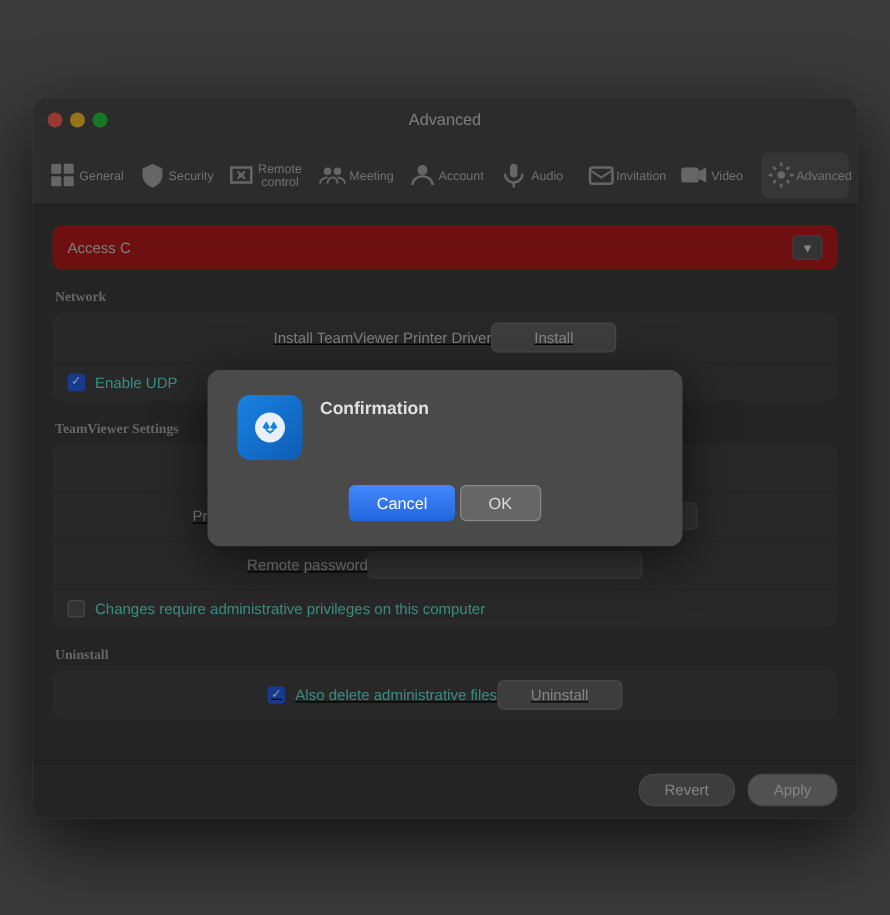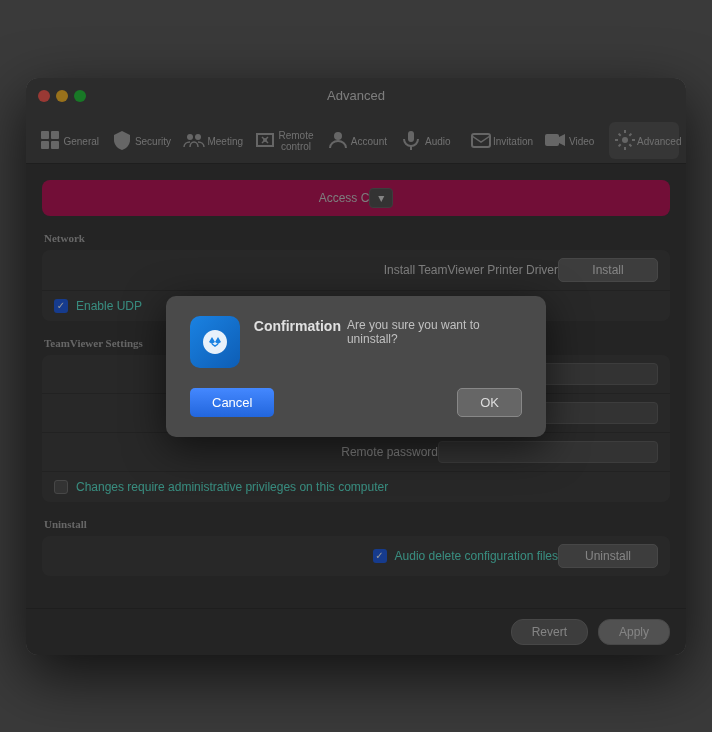--- a/index.html
+++ b/index.html
@@ -99,24 +99,25 @@
       font-family: Liberation Serif, serif;
     }
     .section-box {
       background: #444;
       border-radius: 8px;
       overflow: hidden;
     }
     .row {
       display: flex;
       align-items: center;
-      justify-content: flex-end;
+      justify-content: center;
       padding: 8px 12px;
       border-bottom: 1px solid #3a3a3a;
       min-height: 36px;
+      text-decoration: underline;
     }
     .row:last-child { border-bottom: none; }
     .row-label {
       color: #d0d0d0;
       font-size: 12px;
     }
     .row-input {
       width: 220px;
       height: 22px;
       background: #555;
@@ -238,21 +239,21 @@
       font-size: 14px;
       font-weight: 600;
     }
     .modal-message {
       color: #c0c0c0;
       font-size: 12px;
     }
     .modal-buttons {
       display: flex;
       gap: 4px;
-      justify-content: space-between;
+      justify-content: center;
       width: 100%;
     }
     .modal-btn-cancel {
       background: linear-gradient(to bottom, #4488ff, #2266dd);
       border: none;
       border-radius: 5px;
       color: white;
       font-size: 13px;
       padding: 6px 22px;
       cursor: pointer;
@@ -272,23 +273,23 @@
       height: 52px;
       border-radius: 10px;
       background: linear-gradient(135deg, #1a82e2, #0d5db5);
       display: flex;
       align-items: center;
       justify-content: center;
     }
     .advanced-top-row {
       display: flex;
       align-items: center;
-      justify-content: center;
+      justify-content: space-between;
       padding: 8px 12px;
-      background: #be185d;
+      background: #b91c1c;
       border-radius: 8px;
       margin-bottom: 10px;
     }
     .advanced-label {
       color: #d0d0d0;
       font-size: 12px;
       font-weight: 500;
     }
   </style>
 </head>
@@ -321,36 +322,36 @@
       <div class="toolbar-icon">
         <svg width="24" height="24" viewBox="0 0 24 24" fill="none">
           <path d="M12 3L4 7v5c0 4.5 3.4 8.7 8 9.9 4.6-1.2 8-5.4 8-9.9V7L12 3z" fill="#aaa"></path>
         </svg>
       </div>
       <span class="toolbar-label">Security</span>
     </div>
     <div class="toolbar-item">
       <div class="toolbar-icon">
         <svg width="24" height="24" viewBox="0 0 24 24" fill="none">
+          <path d="M4 6h16v12H4z" rx="2" fill="none" stroke="#aaa" stroke-width="2"></path>
+          <circle cx="12" cy="12" r="2" fill="#aaa"></circle>
+          <path d="M9 9l2 2M15 9l-2 2M9 15l2-2M15 15l-2-2" stroke="#aaa" stroke-width="1.5"></path>
+        </svg>
+      </div>
+      <span class="toolbar-label">Remote control</span>
+    </div>
+    <div class="toolbar-item">
+      <div class="toolbar-icon">
+        <svg width="24" height="24" viewBox="0 0 24 24" fill="none">
           <circle cx="8" cy="9" r="3" fill="#aaa"></circle>
           <circle cx="16" cy="9" r="3" fill="#aaa"></circle>
           <path d="M2 19c0-3 2.7-5 6-5M22 19c0-3-2.7-5-6-5M8 19c0-3 1.8-5 4-5s4 2 4 5" fill="none" stroke="#aaa" stroke-width="1.5"></path>
         </svg>
       </div>
       <span class="toolbar-label">Meeting</span>
-    </div>
-    <div class="toolbar-item">
-      <div class="toolbar-icon">
-        <svg width="24" height="24" viewBox="0 0 24 24" fill="none">
-          <path d="M4 6h16v12H4z" rx="2" fill="none" stroke="#aaa" stroke-width="2"></path>
-          <circle cx="12" cy="12" r="2" fill="#aaa"></circle>
-          <path d="M9 9l2 2M15 9l-2 2M9 15l2-2M15 15l-2-2" stroke="#aaa" stroke-width="1.5"></path>
-        </svg>
-      </div>
-      <span class="toolbar-label">Remote control</span>
     </div>
     <div class="toolbar-item">
       <div class="toolbar-icon">
         <svg width="24" height="24" viewBox="0 0 24 24" fill="none">
           <circle cx="12" cy="8" r="4" fill="#aaa"></circle>
           <path d="M4 20c0-4 3.6-7 8-7s8 3 8 7" fill="none" stroke="#aaa" stroke-width="2"></path>
         </svg>
       </div>
       <span class="toolbar-label">Account</span>
     </div>
@@ -444,21 +445,21 @@
     </div>
 
     <div class="section">
       <div class="section-header">Uninstall</div>
       <div class="section-box">
         <div class="row">
           <div style="display:flex;align-items:center;gap:8px;">
             <div class="checkbox">
               <span class="checkbox-check">✓</span>
             </div>
-            <span class="checkbox-label">Audio delete configuration files</span>
+            <span class="checkbox-label">Also delete administrative files</span>
           </div>
           <button class="btn">Uninstall</button>
         </div>
       </div>
     </div>
   </div>
 
   <div class="footer">
     <button class="footer-btn">Revert</button>
     <button class="footer-btn primary">Apply</button>
@@ -469,21 +470,20 @@
       <div class="modal-header">
         <div class="tv-logo">
           <svg width="34" height="34" viewBox="0 0 34 34" fill="none">
             <path d="M17 5C10.4 5 5 10.4 5 17s5.4 12 12 12 12-5.4 12-12S23.6 5 17 5z" fill="white" opacity="0.9"></path>
             <path d="M11 17l3-5 3 5-3 2-3-2zM23 17l-3-5-3 5 3 2 3-2z" fill="#1a82e2"></path>
             <path d="M14 19l3 2 3-2" stroke="#1a82e2" stroke-width="1.5" fill="none"></path>
           </svg>
         </div>
         <div class="modal-text-block">
           <span class="modal-title">Confirmation</span>
-          <span class="modal-message">Are you sure you want to uninstall?</span>
         </div>
       </div>
       <div class="modal-buttons">
         <button class="modal-btn-cancel">Cancel</button>
         <button class="modal-btn-ok">OK</button>
       </div>
     </div>
   </div>
 
 </div>

